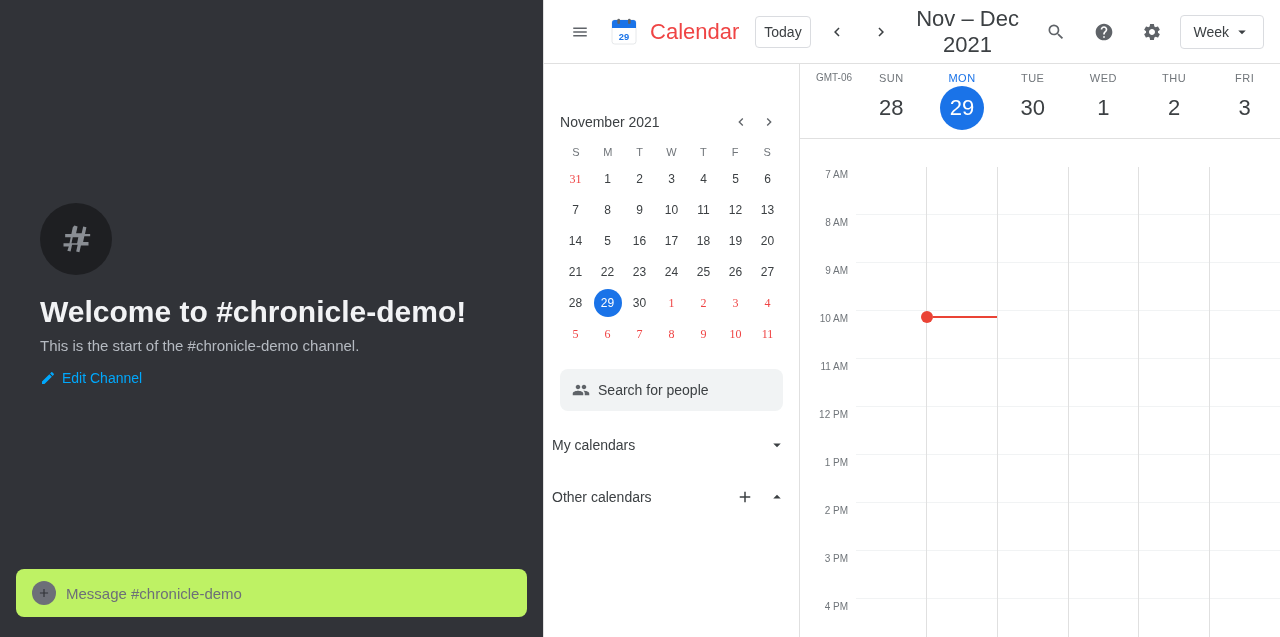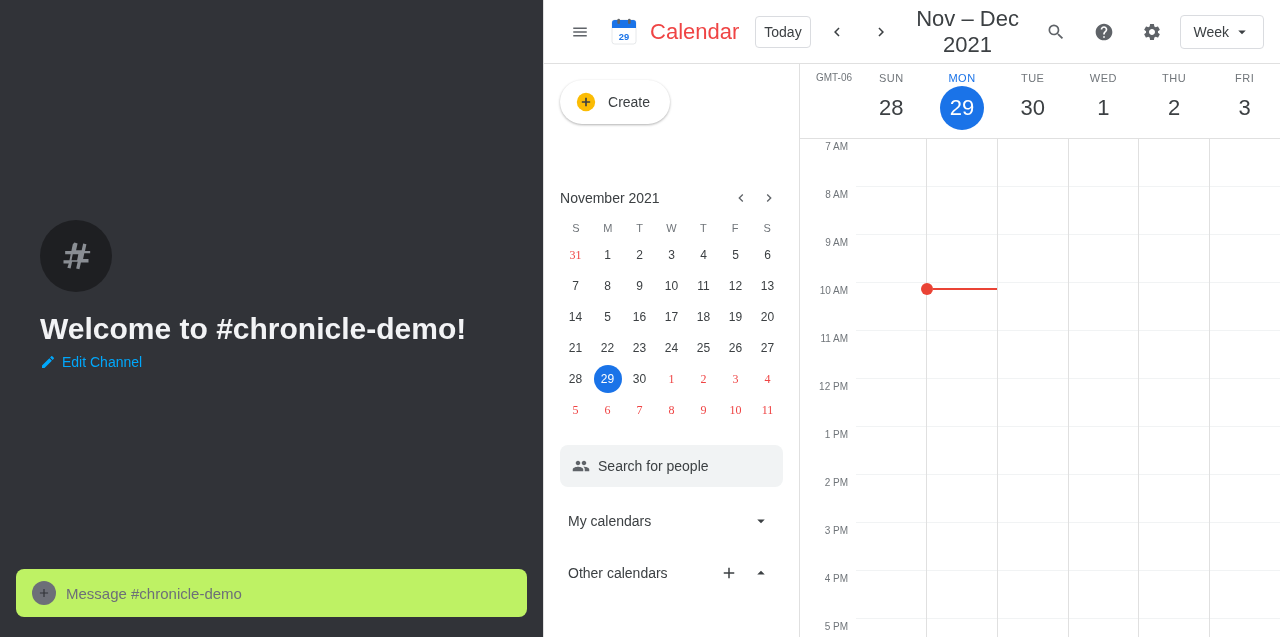--- a/index.html
+++ b/index.html
@@ -278,21 +278,21 @@
       background: #f1f3f4;
       border-radius: 8px;
       padding: 12px 12px;
       cursor: text;
     }
     .search-people svg { width: 18px; height: 18px; fill: #5f6368; flex-shrink: 0; }
     .search-people-text { font-size: 14px; color: #3c4043; }
 
     
     .cal-section {
-      padding: 8px 24px;
+      padding: 8px 8px;
     }
     .cal-section-header {
       display: flex;
       align-items: center;
       cursor: pointer;
       padding: 4px 0;
     }
     .cal-section-title {
       font-size: 14px;
       color: #3c4043;
@@ -361,20 +361,21 @@
       background: #1a73e8;
       color: #fff;
     }
     .cal-day-header.today .cal-day-name { color: #1a73e8; }
 
     
     .cal-time-grid {
       flex: 1;
       overflow-y: auto;
       display: flex;
+      margin-top: 28px;
     }
     .cal-time-col {
       width: 56px;
       flex-shrink: 0;
     }
     .cal-time-slot {
       height: 48px;
       display: flex;
       align-items: flex-start;
       justify-content: flex-end;
@@ -430,20 +431,21 @@
 <body>
 
 <div class="discord-panel">
   <div class="discord-content">
     <div class="channel-icon">
       <svg viewBox="0 0 24 24">
         <path d="M10.08 4.94l-.86 4.07H5.5v1.98h3.32l-.75 3.5H4.5v2h3.18L6.8 19.06l1.95.42.9-4.06H13l-.9 4.06 1.95.42.9-4.06H19.5v-2h-3.25l.75-3.5H20.5V8.99h-3.1l.85-4.07-1.95-.42-.9 4.07h-3.35l.9-4.07-1.87-.56zM13.4 11.01l-.75 3.5H9.3l.75-3.5h3.35z"></path>
       </svg>
     </div>
     <div class="channel-title">Welcome to #chronicle-demo!</div>
+    <div class="channel-desc">This is the start of the #chronicle-demo channel.</div>
     <button class="edit-channel-btn">
       <svg viewBox="0 0 24 24">
         <path d="M3 17.25V21h3.75L17.81 9.94l-3.75-3.75L3 17.25zm17.71-10.21c.39-.39.39-1.02 0-1.41l-2.34-2.34c-.39-.39-1.02-.39-1.41 0l-1.83 1.83 3.75 3.75 1.83-1.83z"></path>
       </svg>
       <span>Edit Channel</span>
     </button>
   </div>
   <div class="discord-input-area">
     <div class="message-input">
       <div class="message-plus">
@@ -505,27 +507,20 @@
       <span>Week</span>
       <svg width="18" height="18" viewBox="0 0 24 24" fill="#3c4043">
         <path d="M7 10l5 5 5-5z"></path>
       </svg>
     </button>
   </div>
 
   <div class="cal-body">
 
     <div class="cal-sidebar">
-      <button class="create-btn">
-        <svg width="24" height="24" viewBox="0 0 24 24">
-          <rect x="1" y="1" width="22" height="22" rx="11" fill="#fbbc04"></rect>
-          <path d="M13 7h-2v4H7v2h4v4h2v-4h4v-2h-4V7z" fill="#3c4043"></path>
-        </svg>
-        <span>Create</span>
-      </button>
 
       <div class="mini-cal">
         <div class="mini-cal-header">
           <span class="mini-cal-month">November 2021</span>
           <button class="mini-nav">
             <svg width="16" height="16" viewBox="0 0 24 24" fill="#5f6368">
               <path d="M15.41 16.59L10.83 12l4.58-4.59L14 6l-6 6 6 6 1.41-1.41z"></path>
             </svg>
           </button>
           <button class="mini-nav">

